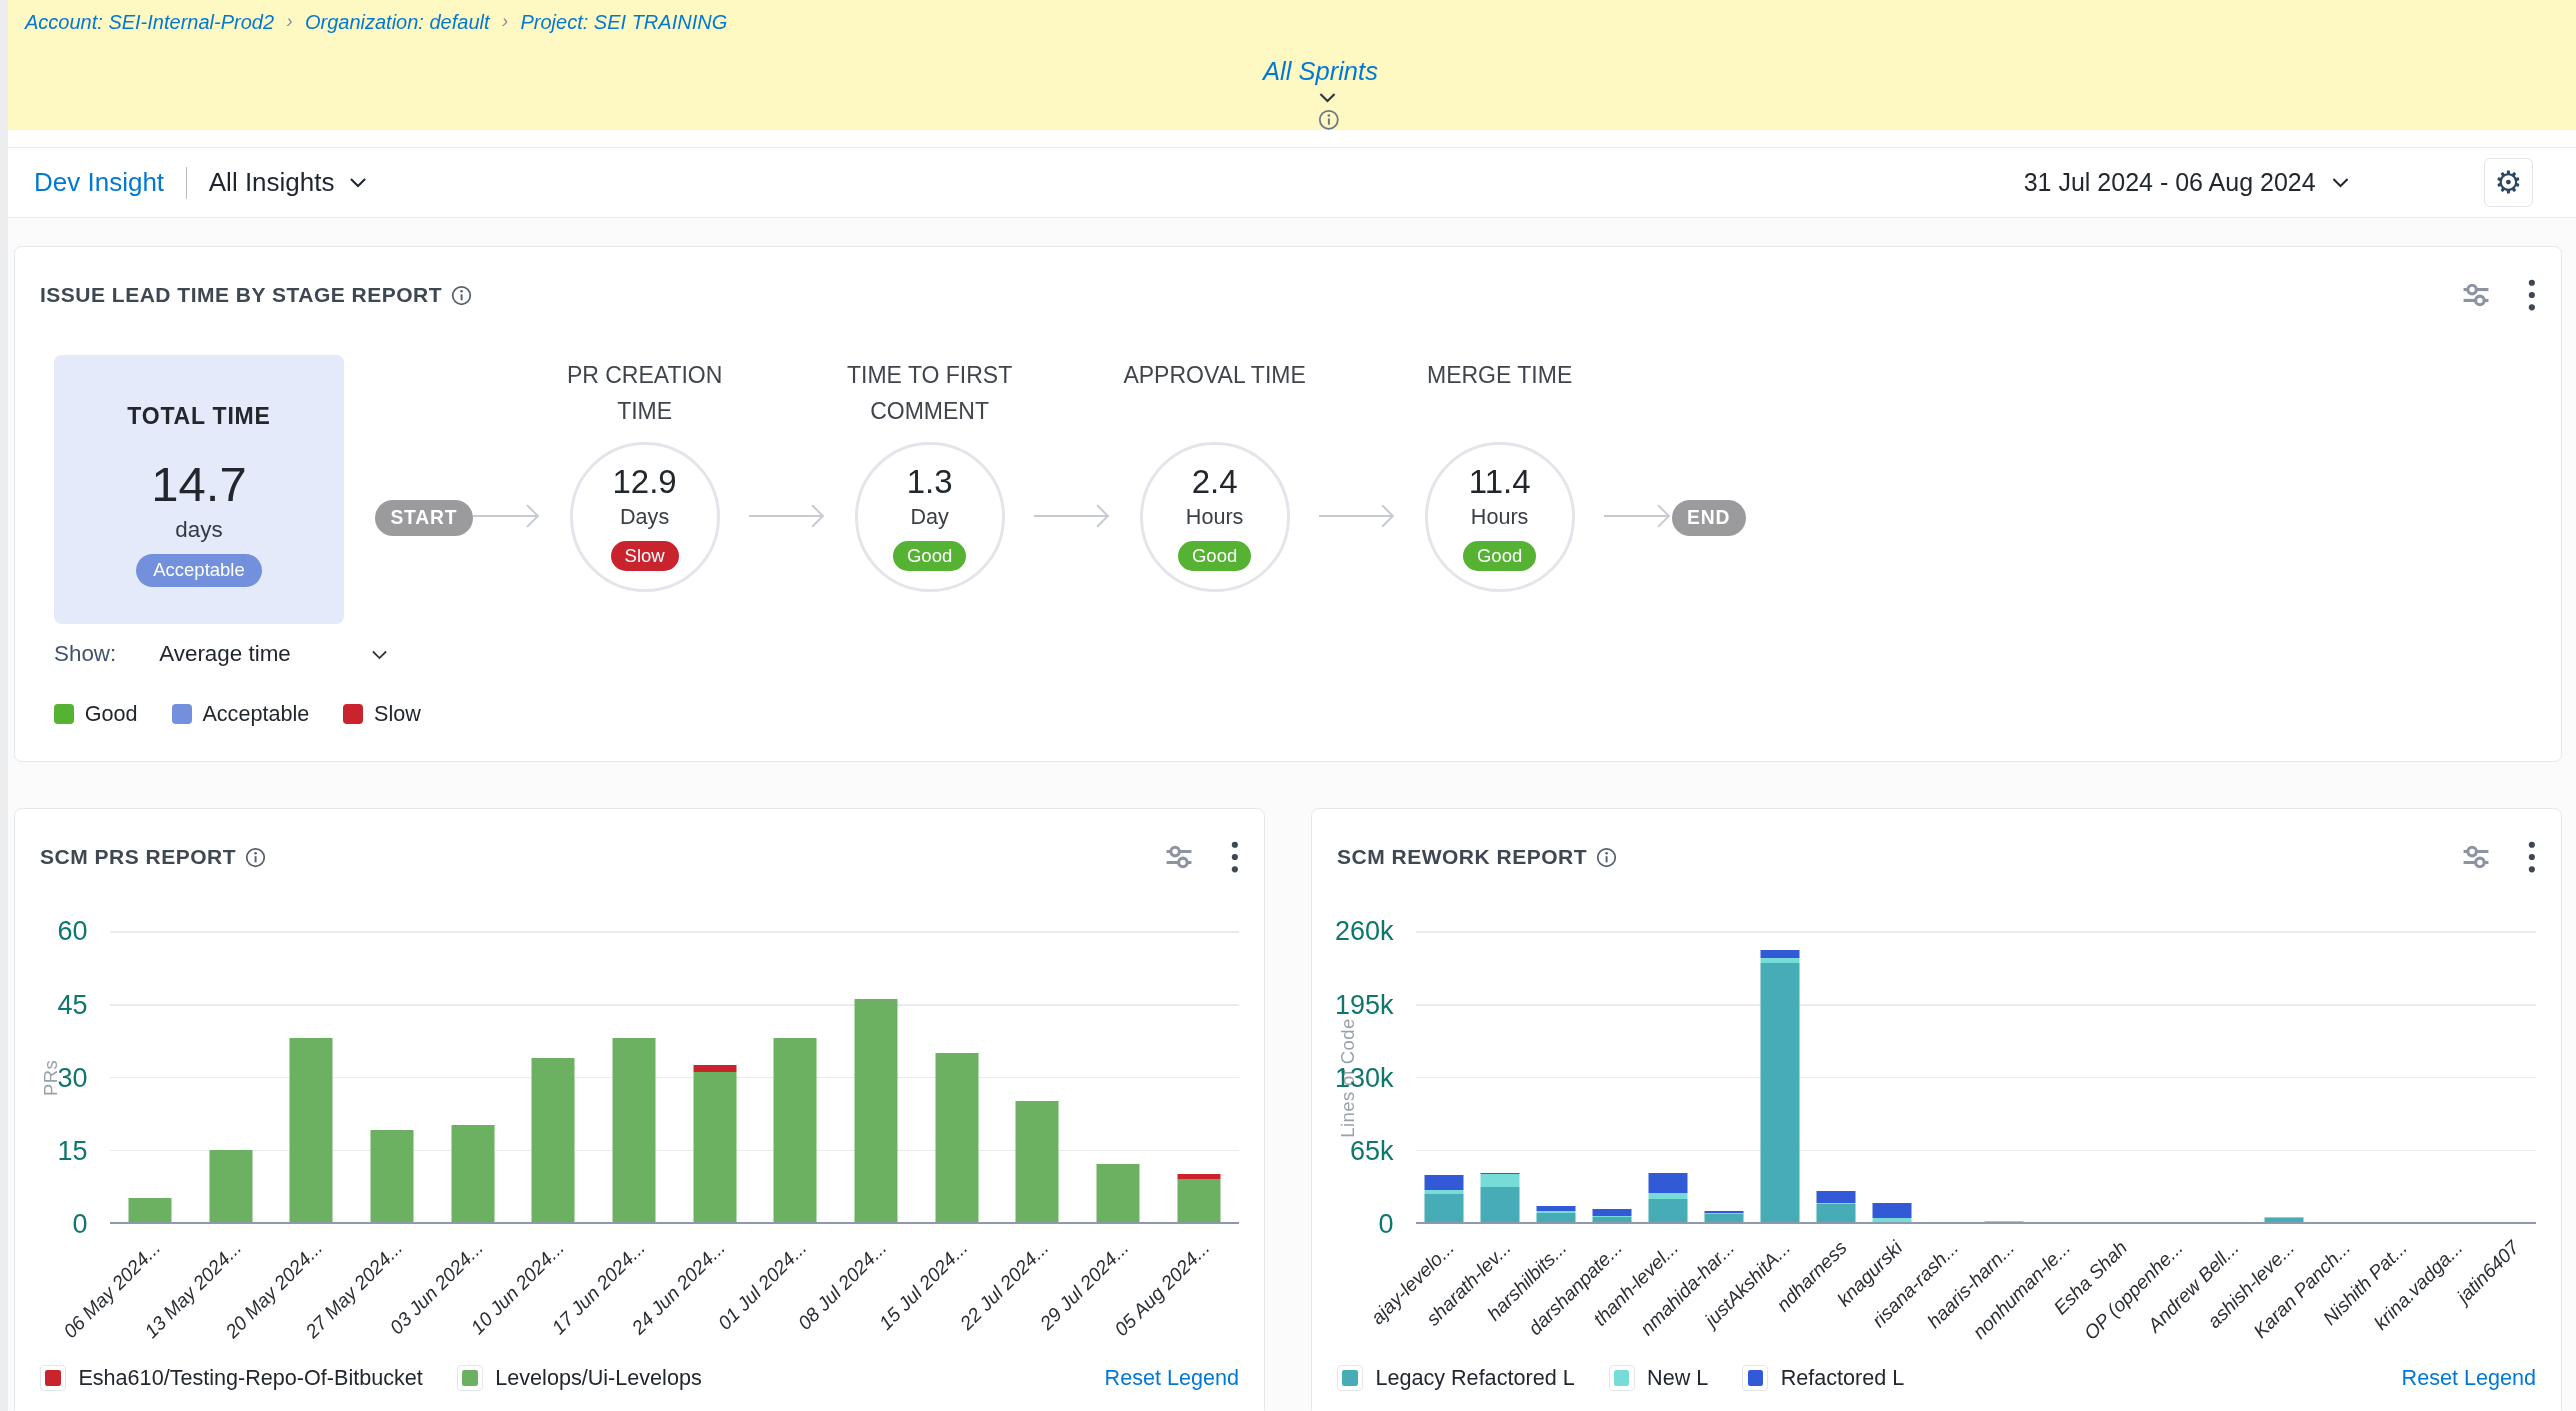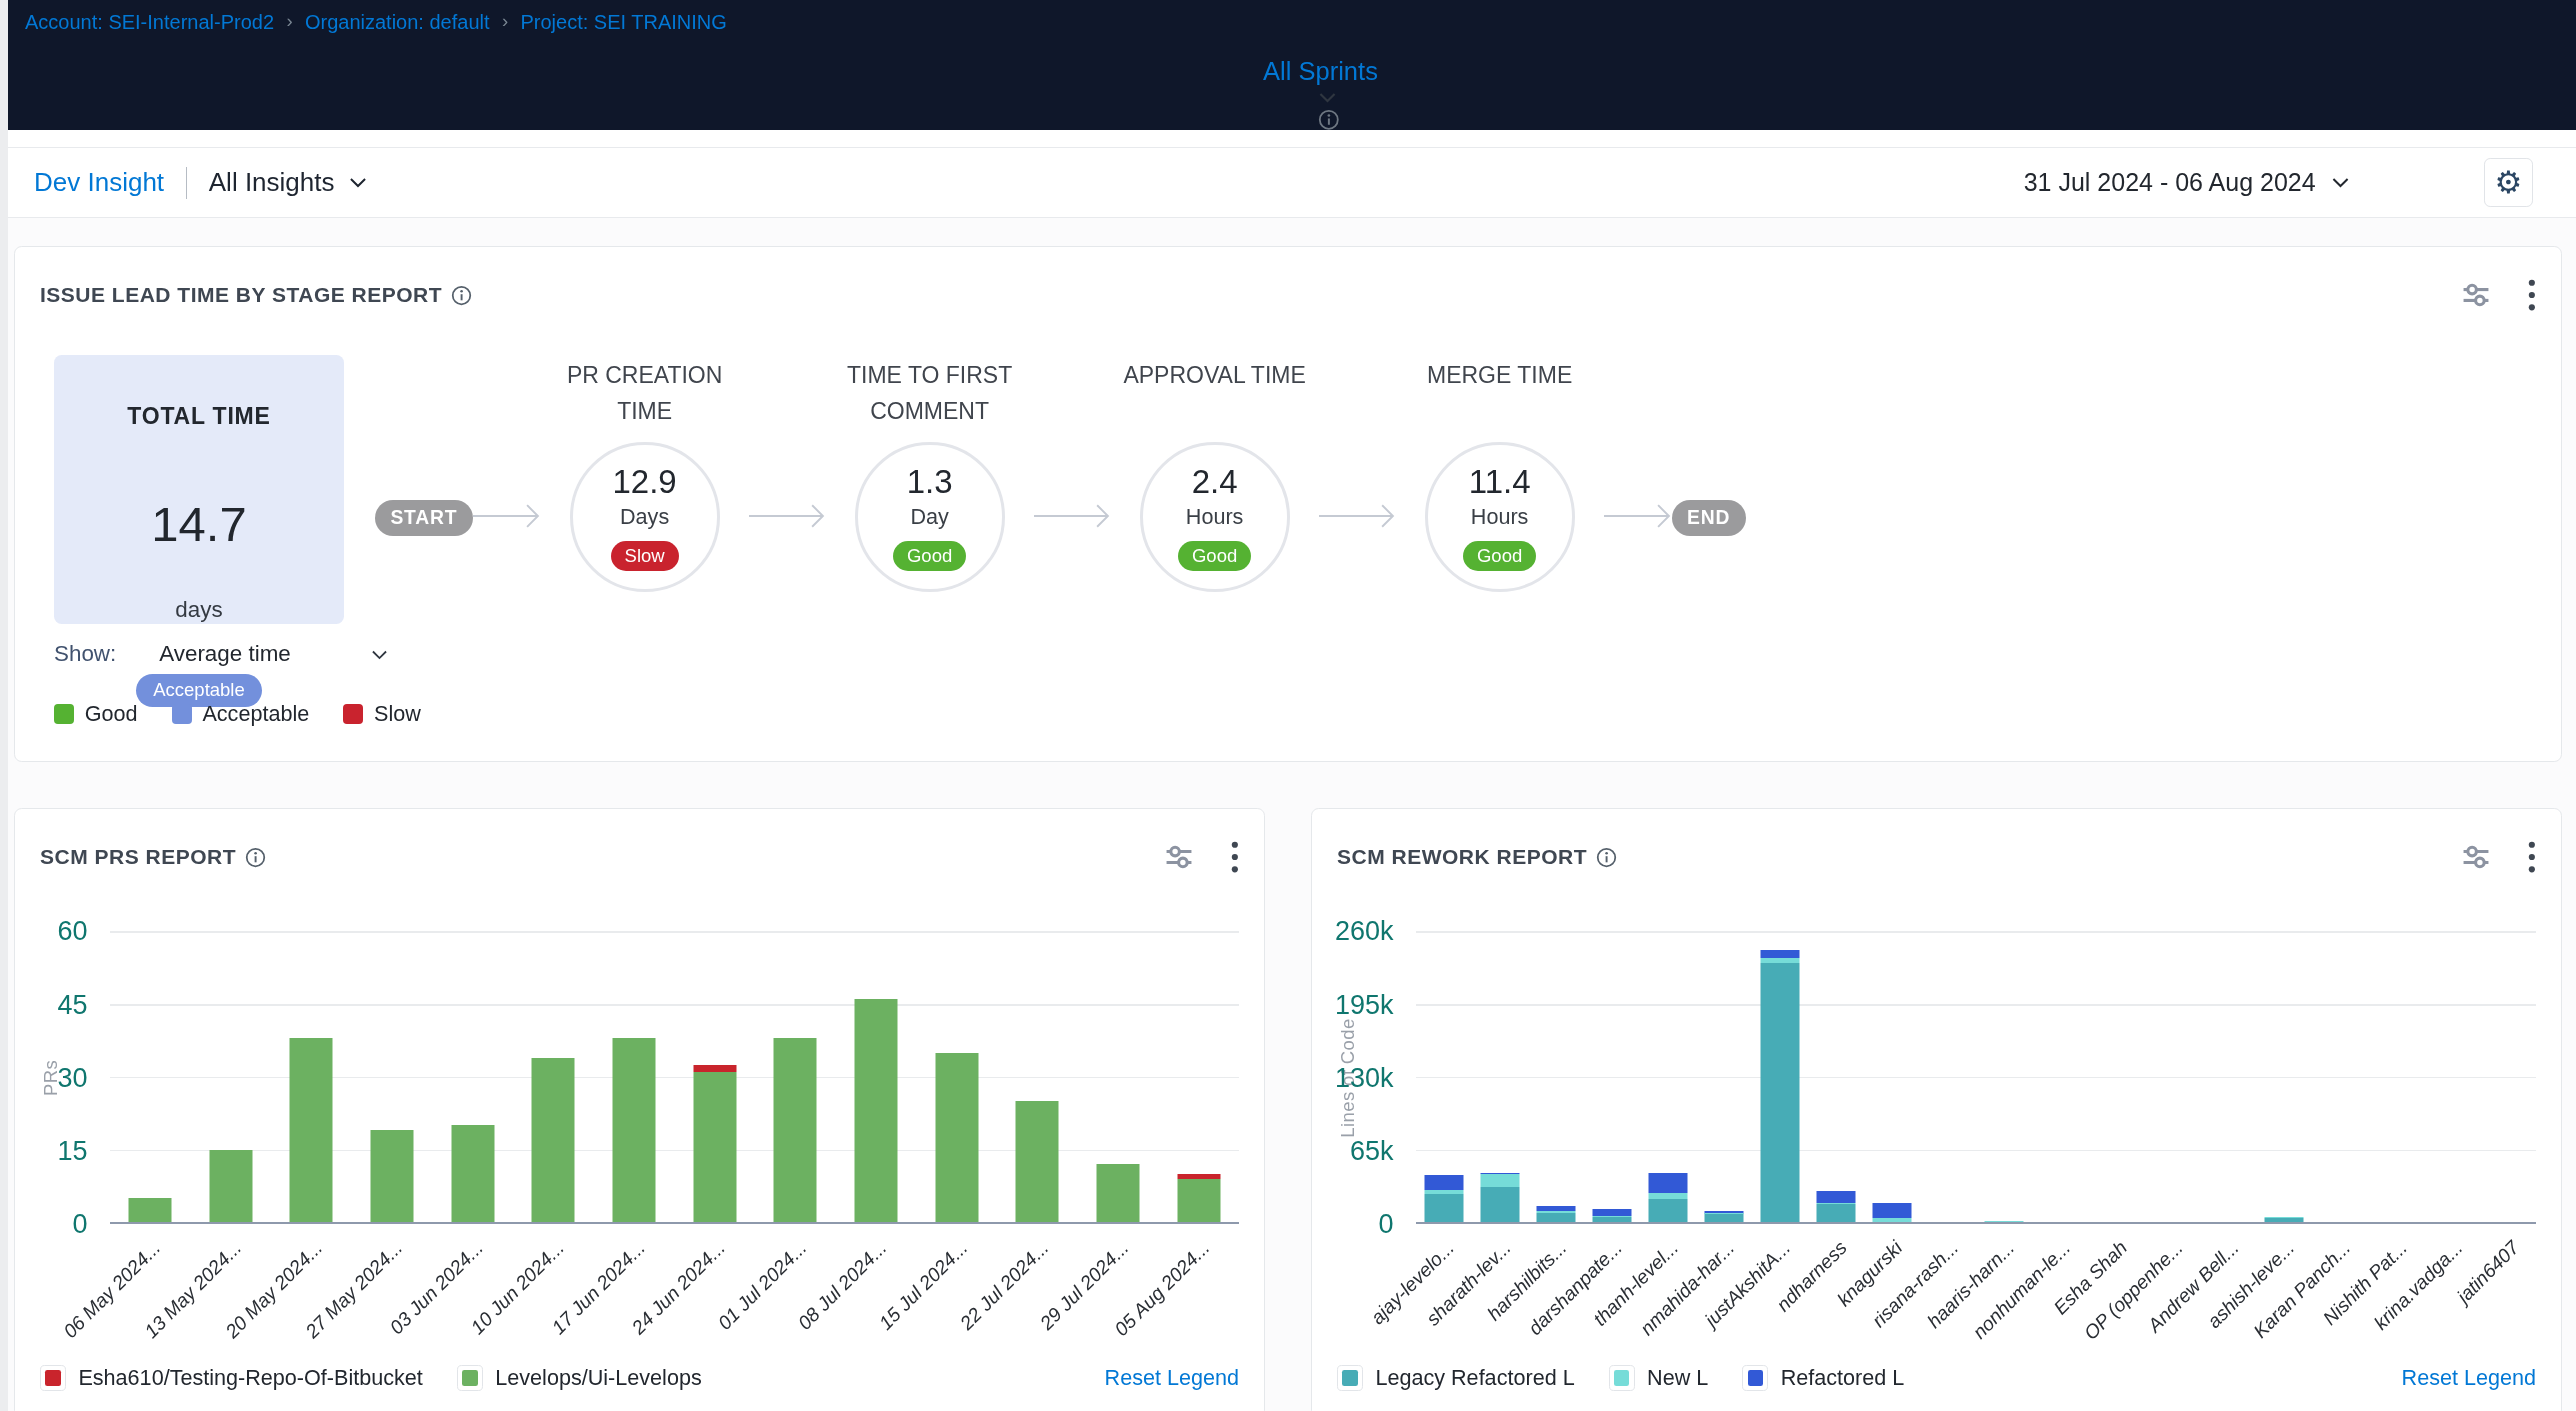--- a/index.html
+++ b/index.html
@@ -1,21 +1,21 @@
 <!DOCTYPE html>
 <html style="font-size:12.4px"><head>
 <meta charset="utf-8">
 <style>
   * { margin:0; padding:0; box-sizing:border-box; }
   html,body { width:2576px; height:1412px; overflow:hidden; background:#fff;
     font-family:"Liberation Sans","DejaVu Sans",sans-serif; color:#22272E; }
   .left-strip { position:absolute; left:0; top:0; width:7.7px; height:100%; background:#ECEDEF; z-index:5; }
 
   
-  .top-header { padding:10.8px 0 0 25px; background:#0f172a; }
+  .top-header { padding:10.8px 0 0 25px; background:#fef9c3;font-style:italic; }
   .breadcrumb { display:flex; align-items:center; gap:12.4px; font-size:20px; }
   .breadcrumb a { color:#0278D5; text-decoration:none; cursor:pointer; }
   .crumb-sep { color:#7A8793; font-size:18.5px; transform:translateY(-0.8px); }
   .sprints-row { display:flex; align-items:center; margin:23px 0 17px 40px;flex-direction:column; }
   .sprints-label { color:#0278D5; font-size:25.5px; font-weight:500; }
   .icon-btn { background:none; border:none; cursor:pointer; display:inline-flex; align-items:center; }
 
   
   .toolbar { display:flex; align-items:center; height:71px; padding:0 43px 0 34px;
     border-top:1.5px solid #E8EAED; border-bottom:1.5px solid #E8EAED; background:#fff; }
@@ -33,21 +33,21 @@
   .panel { background:#fff; border:1.5px solid #E5E8EB; border-radius:7.7px; }
   .panel-header { display:flex; align-items:center; padding:31px 25px 0 25px; }
   .panel-title { font-size:21px; font-weight:700; color:#3F4752; letter-spacing:0.5px; }
   .panel-header .info { margin-left:9.3px; }
   .panel-actions { margin-left:auto; display:flex; align-items:center; gap:36px; }
 
   
   .lead-panel { height:516px; overflow:hidden; }
   .lead-body { display:flex; align-items:flex-start; margin-top:43px; padding-left:39px; }
   .total-card { width:290px; height:269px; background:#E4EAF9; border-radius:7.7px;
-    display:flex; flex-direction:column; align-items:center; padding-top:48px; flex:none;gap:40px; }
+    display:flex; flex-direction:column; align-items:center; padding-top:48px; flex:none; }
   .total-title { font-size:23px; font-weight:700; letter-spacing:0.8px; color:#22272E; }
   .total-value { font-size:49px; color:#22272E; margin-top:26px; }
   .total-unit { font-size:22.4px; color:#343A42; margin-top:4.6px; }
   .pill { color:#fff; border-radius:771px; font-size:18.5px; padding:5.4px 17px; display:inline-block; }
   .total-card .pill { margin-top:10.8px; background:#7390DC; }
   .flow { display:flex; align-items:flex-start; margin-left:31px; margin-top:3.1px; }
   .stage { width:208px; display:flex; flex-direction:column; align-items:center; flex:none; }
   .stage-label { height:74px; margin-bottom:9.3px; font-size:23px; font-weight:500; color:#40454D;
     text-align:center; line-height:1.55; display:flex; align-items:flex-start; justify-content:center; }
   .stage-circle { width:150px; height:150px; border-radius:50%; border:3.9px solid #E3E5EA; background:#fff;

